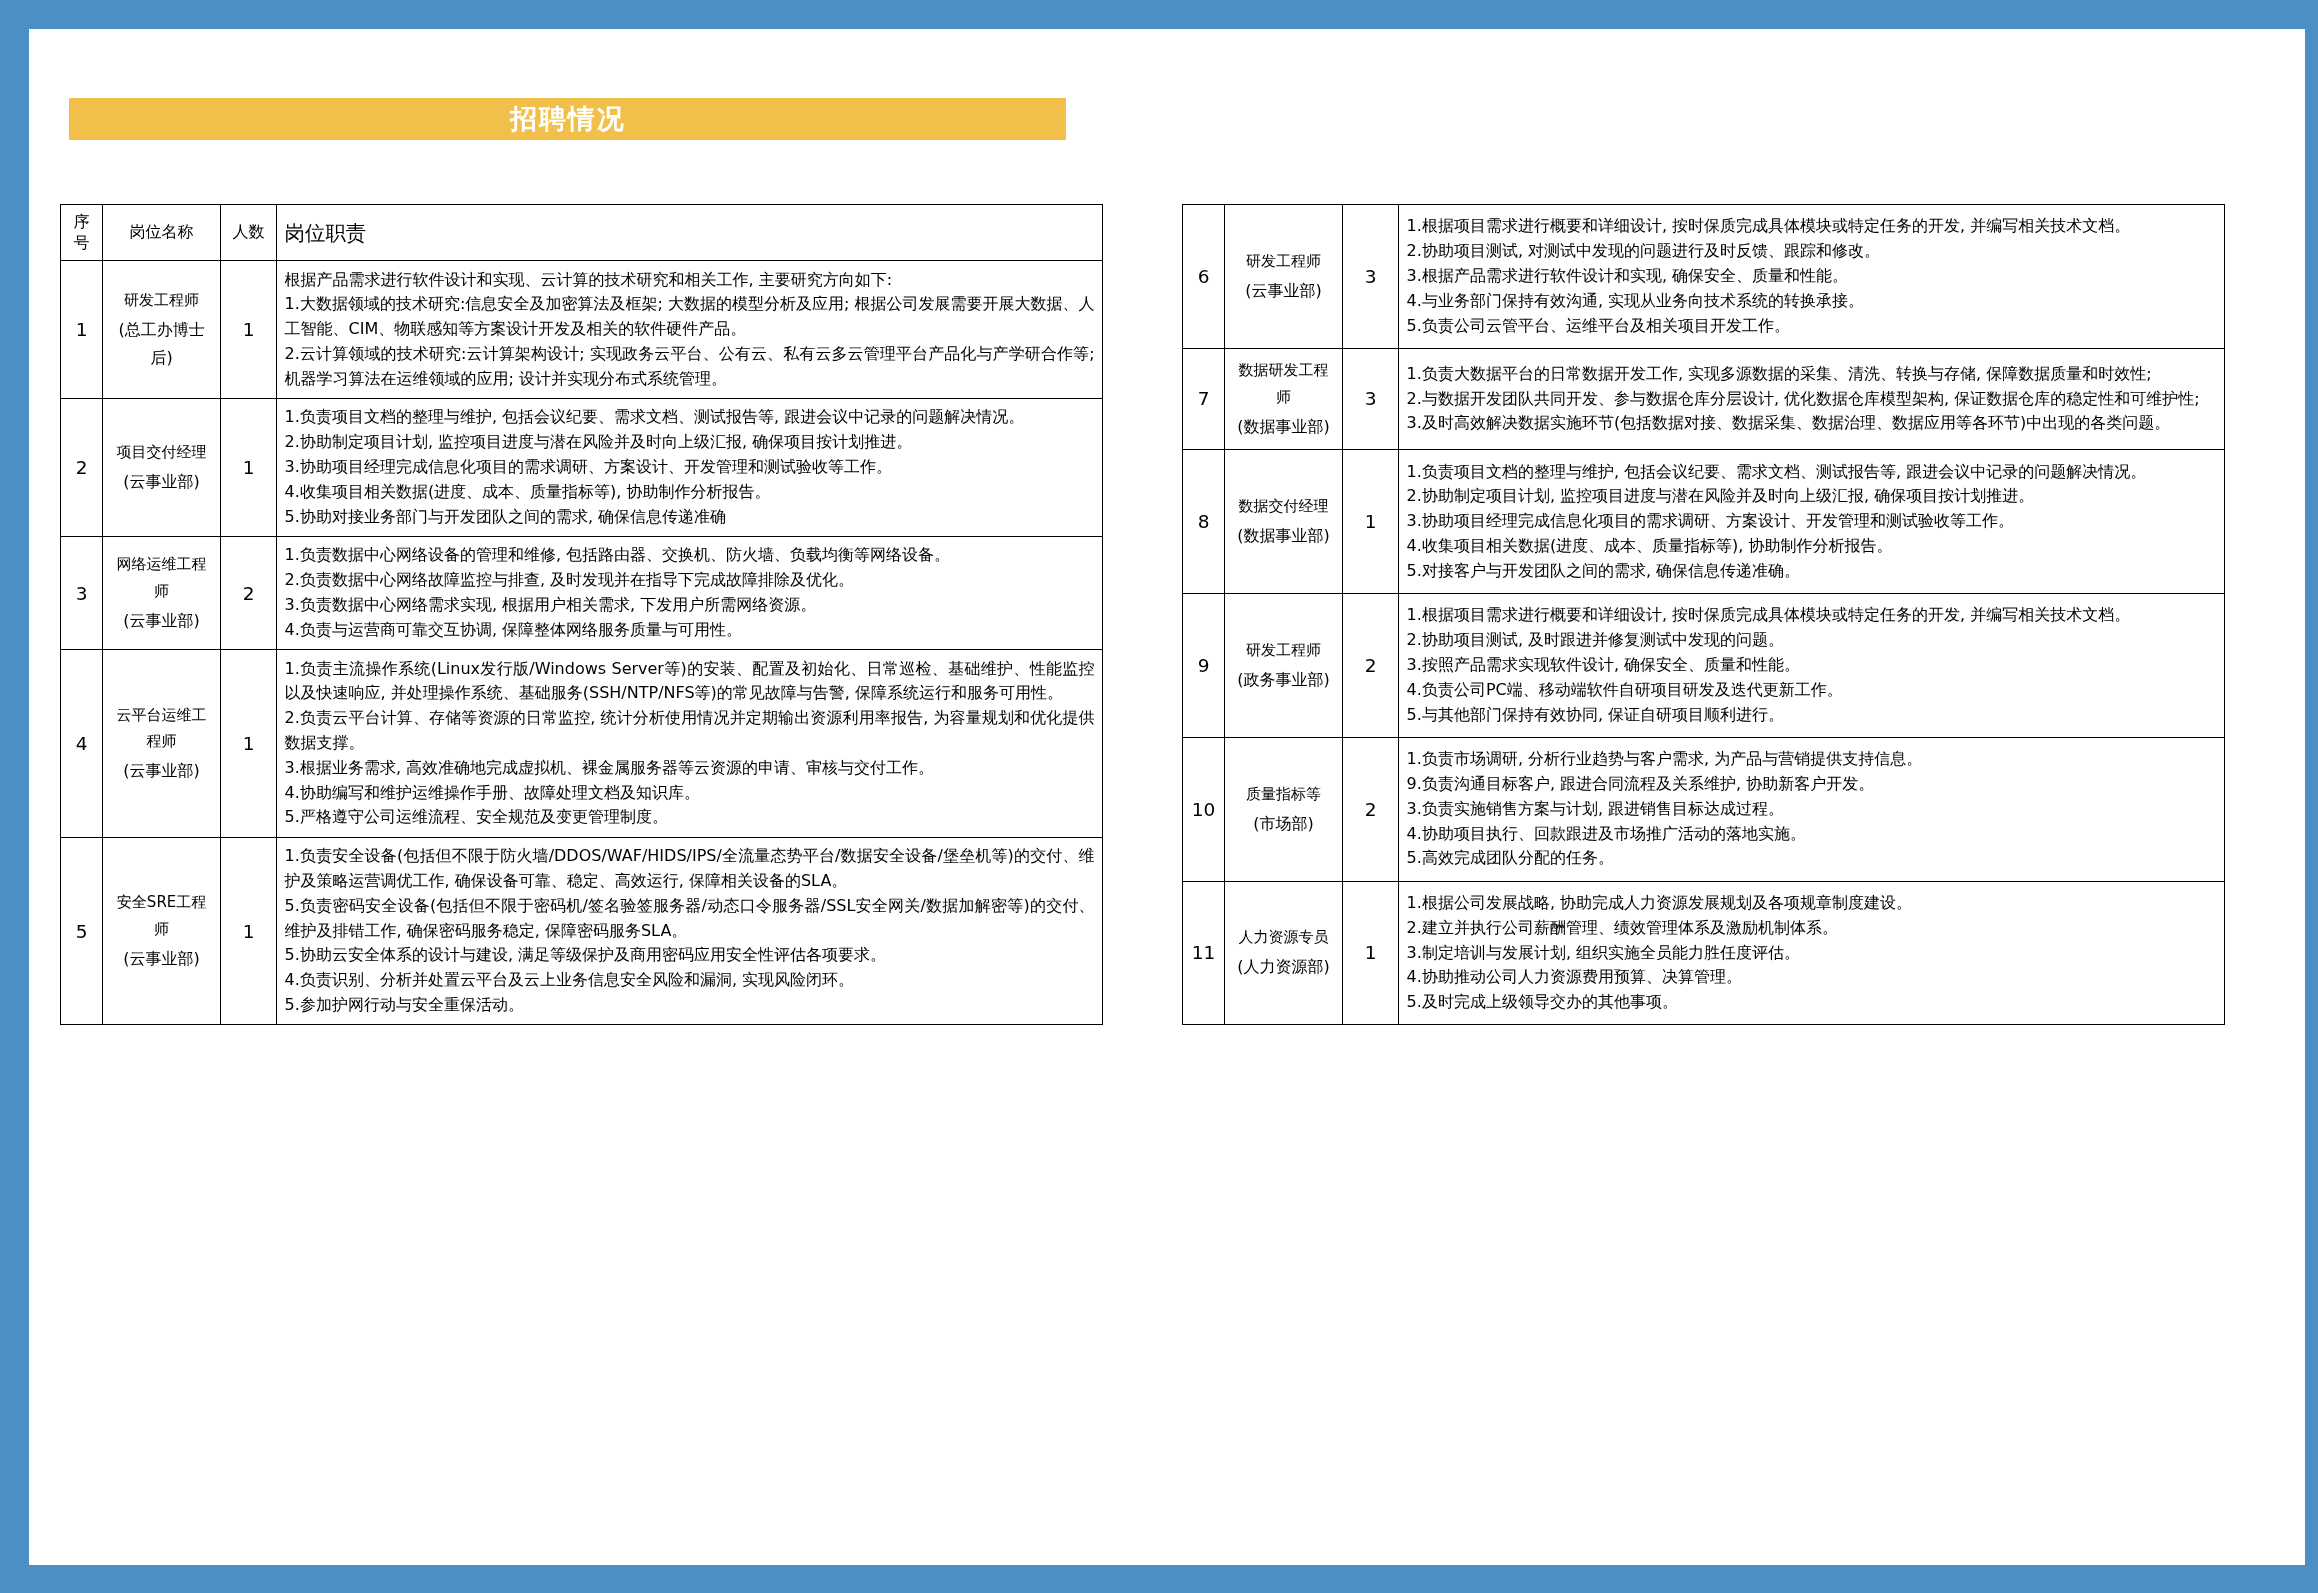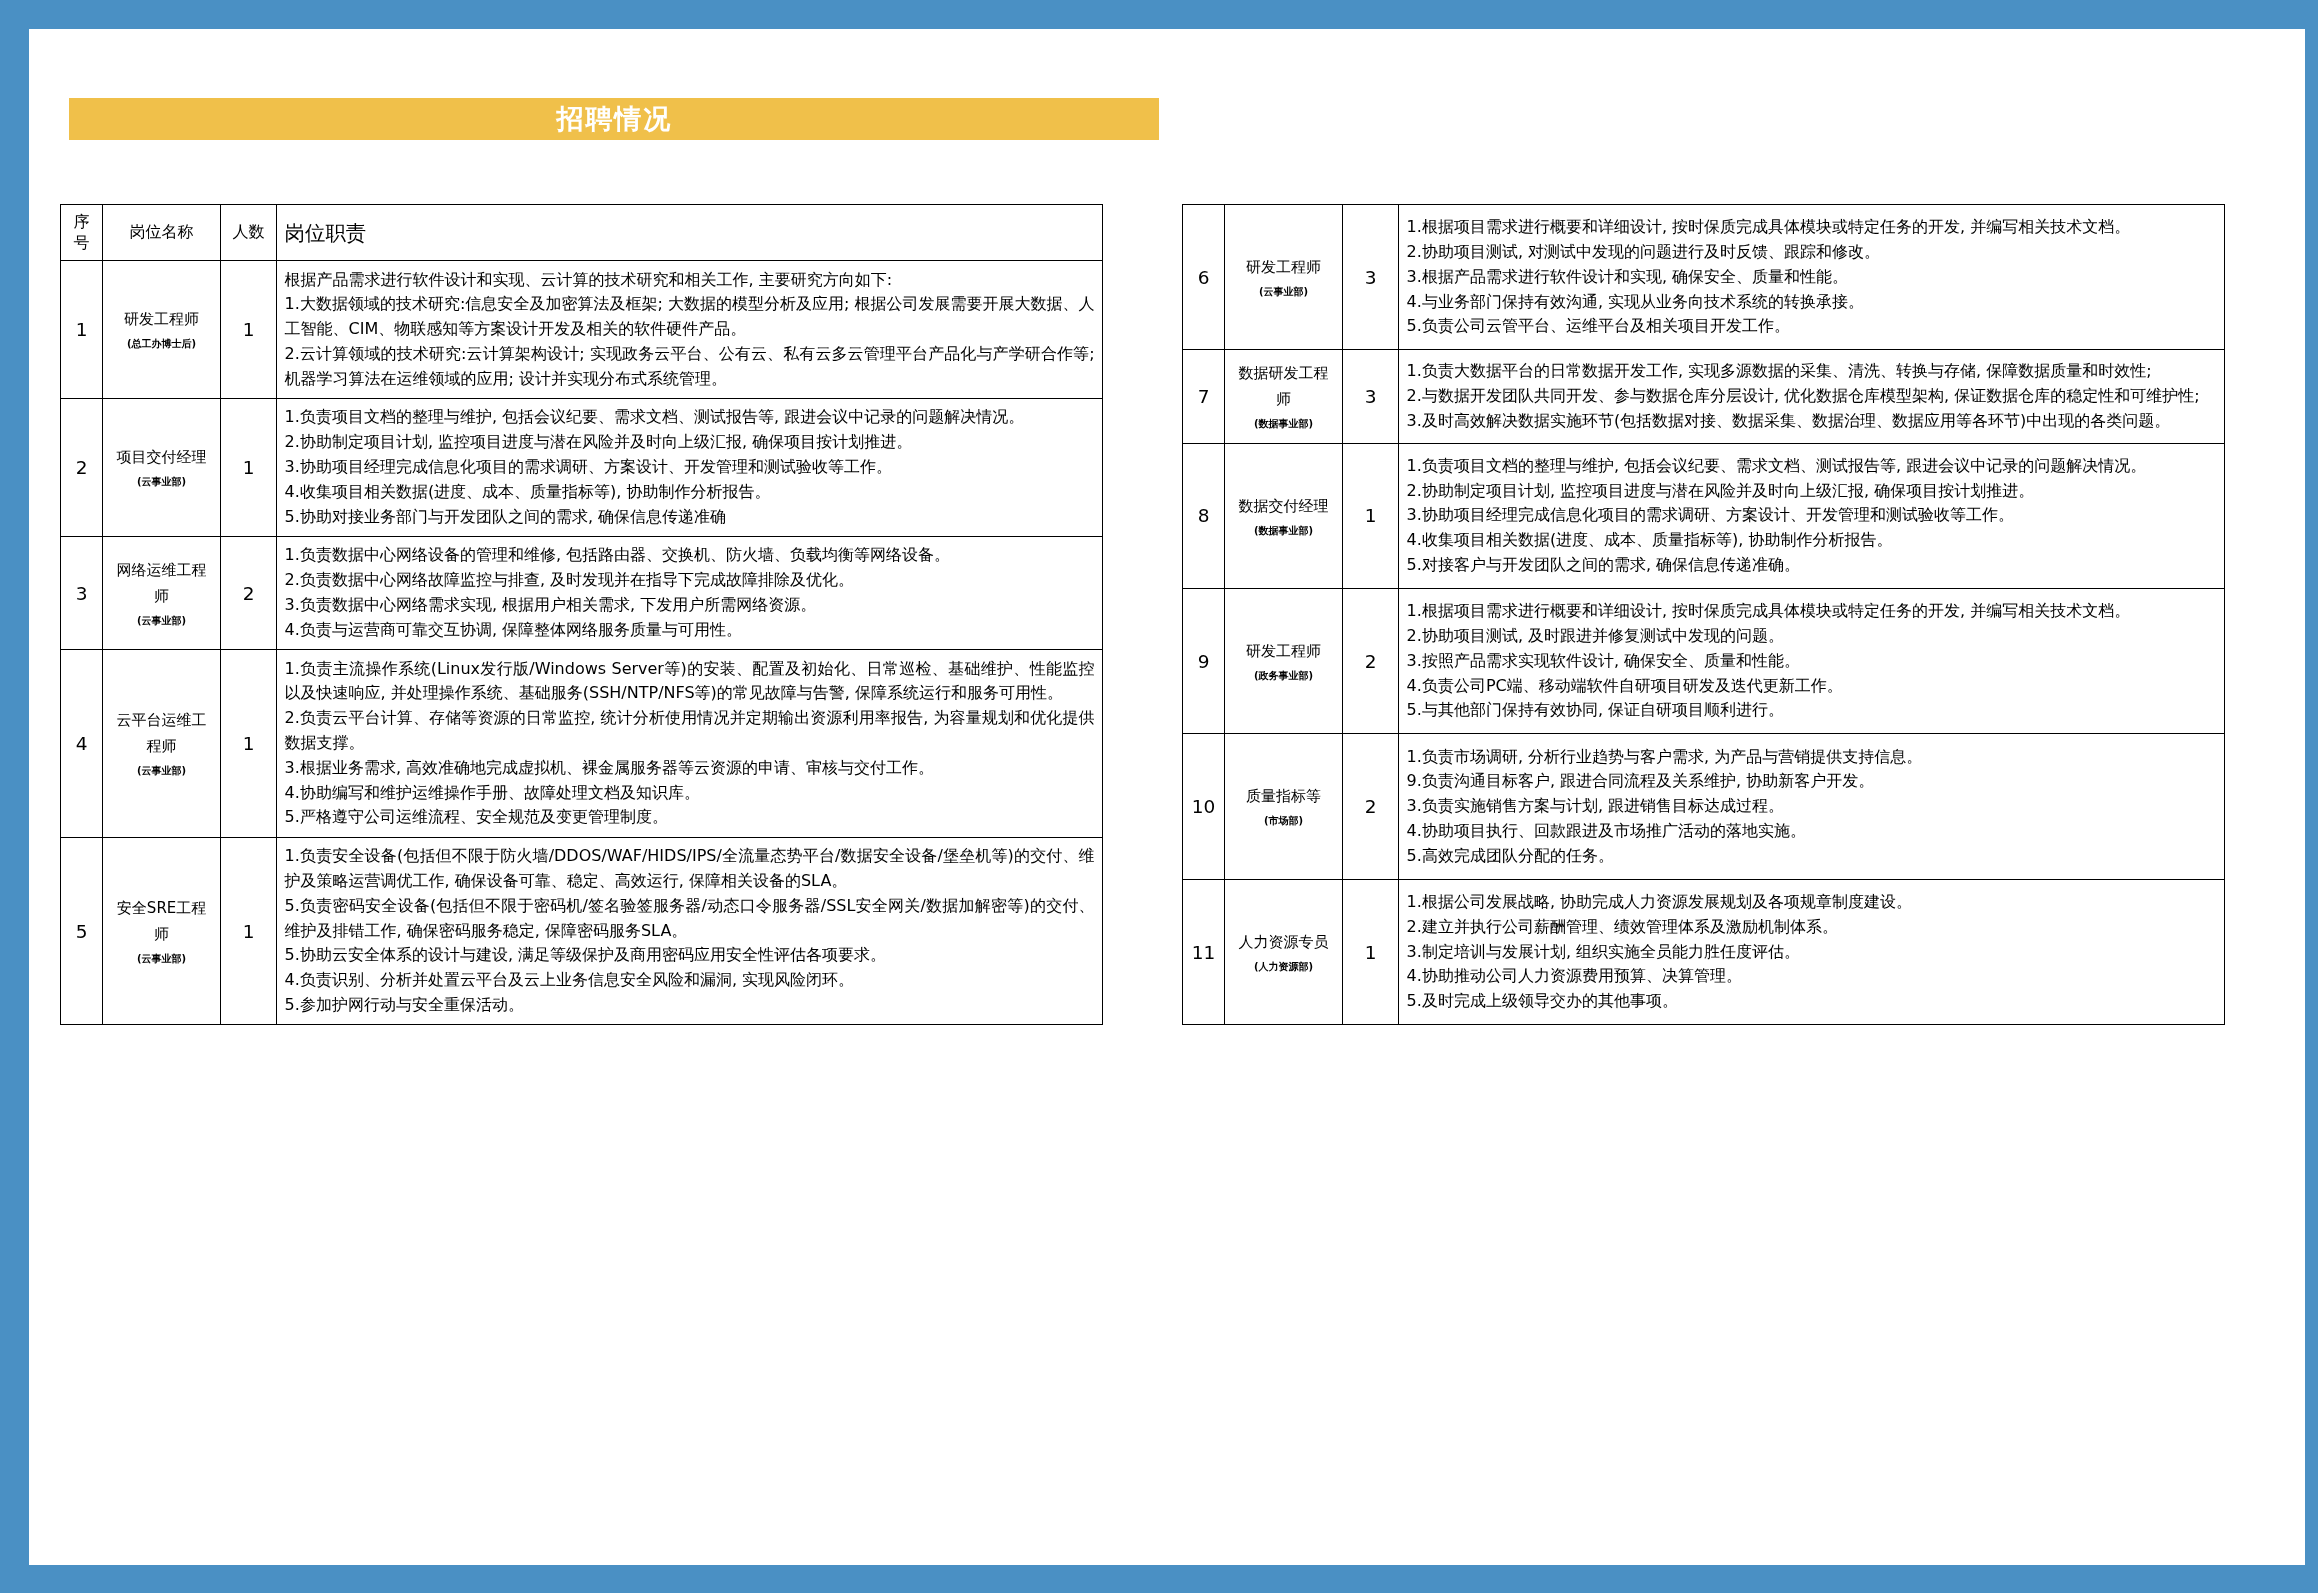--- a/index.html
+++ b/index.html
@@ -44,21 +44,21 @@
     left: 60px;
     top: 70px;
     width: 2212px;
     height: 1475px;
   }
   
   .title-bar {
     position: absolute;
     left: 9.3px;
     top: 28px;
-    width: 1090px;
+    width: 997px;
     height: 42px;
     background: #f0c04a;
     display: flex;
     align-items: center;
     justify-content: center;
   }
   .title-text {
     color: #ffffff;
     font-size: 27px;
     font-weight: bold;
@@ -104,24 +104,23 @@
     font-size: 18.5px;
   }
   td.cnt-cell {
     font-size: 18.5px;
   }
   td.name-cell {
     font-size: 15px;
     line-height: 1.75;
   }
   td.name-cell .dept {
-    font-size: 10px;
+    font-size: 16px;
     display: block;
     margin-top: 2.8px;
-    font-weight: bold;
   }
   td.duty-cell {
     font-size: 16px;
     line-height: 1.55;
     text-align: justify;
   }
   td.duty-cell .line {
     display: block;
   }
 </style>

